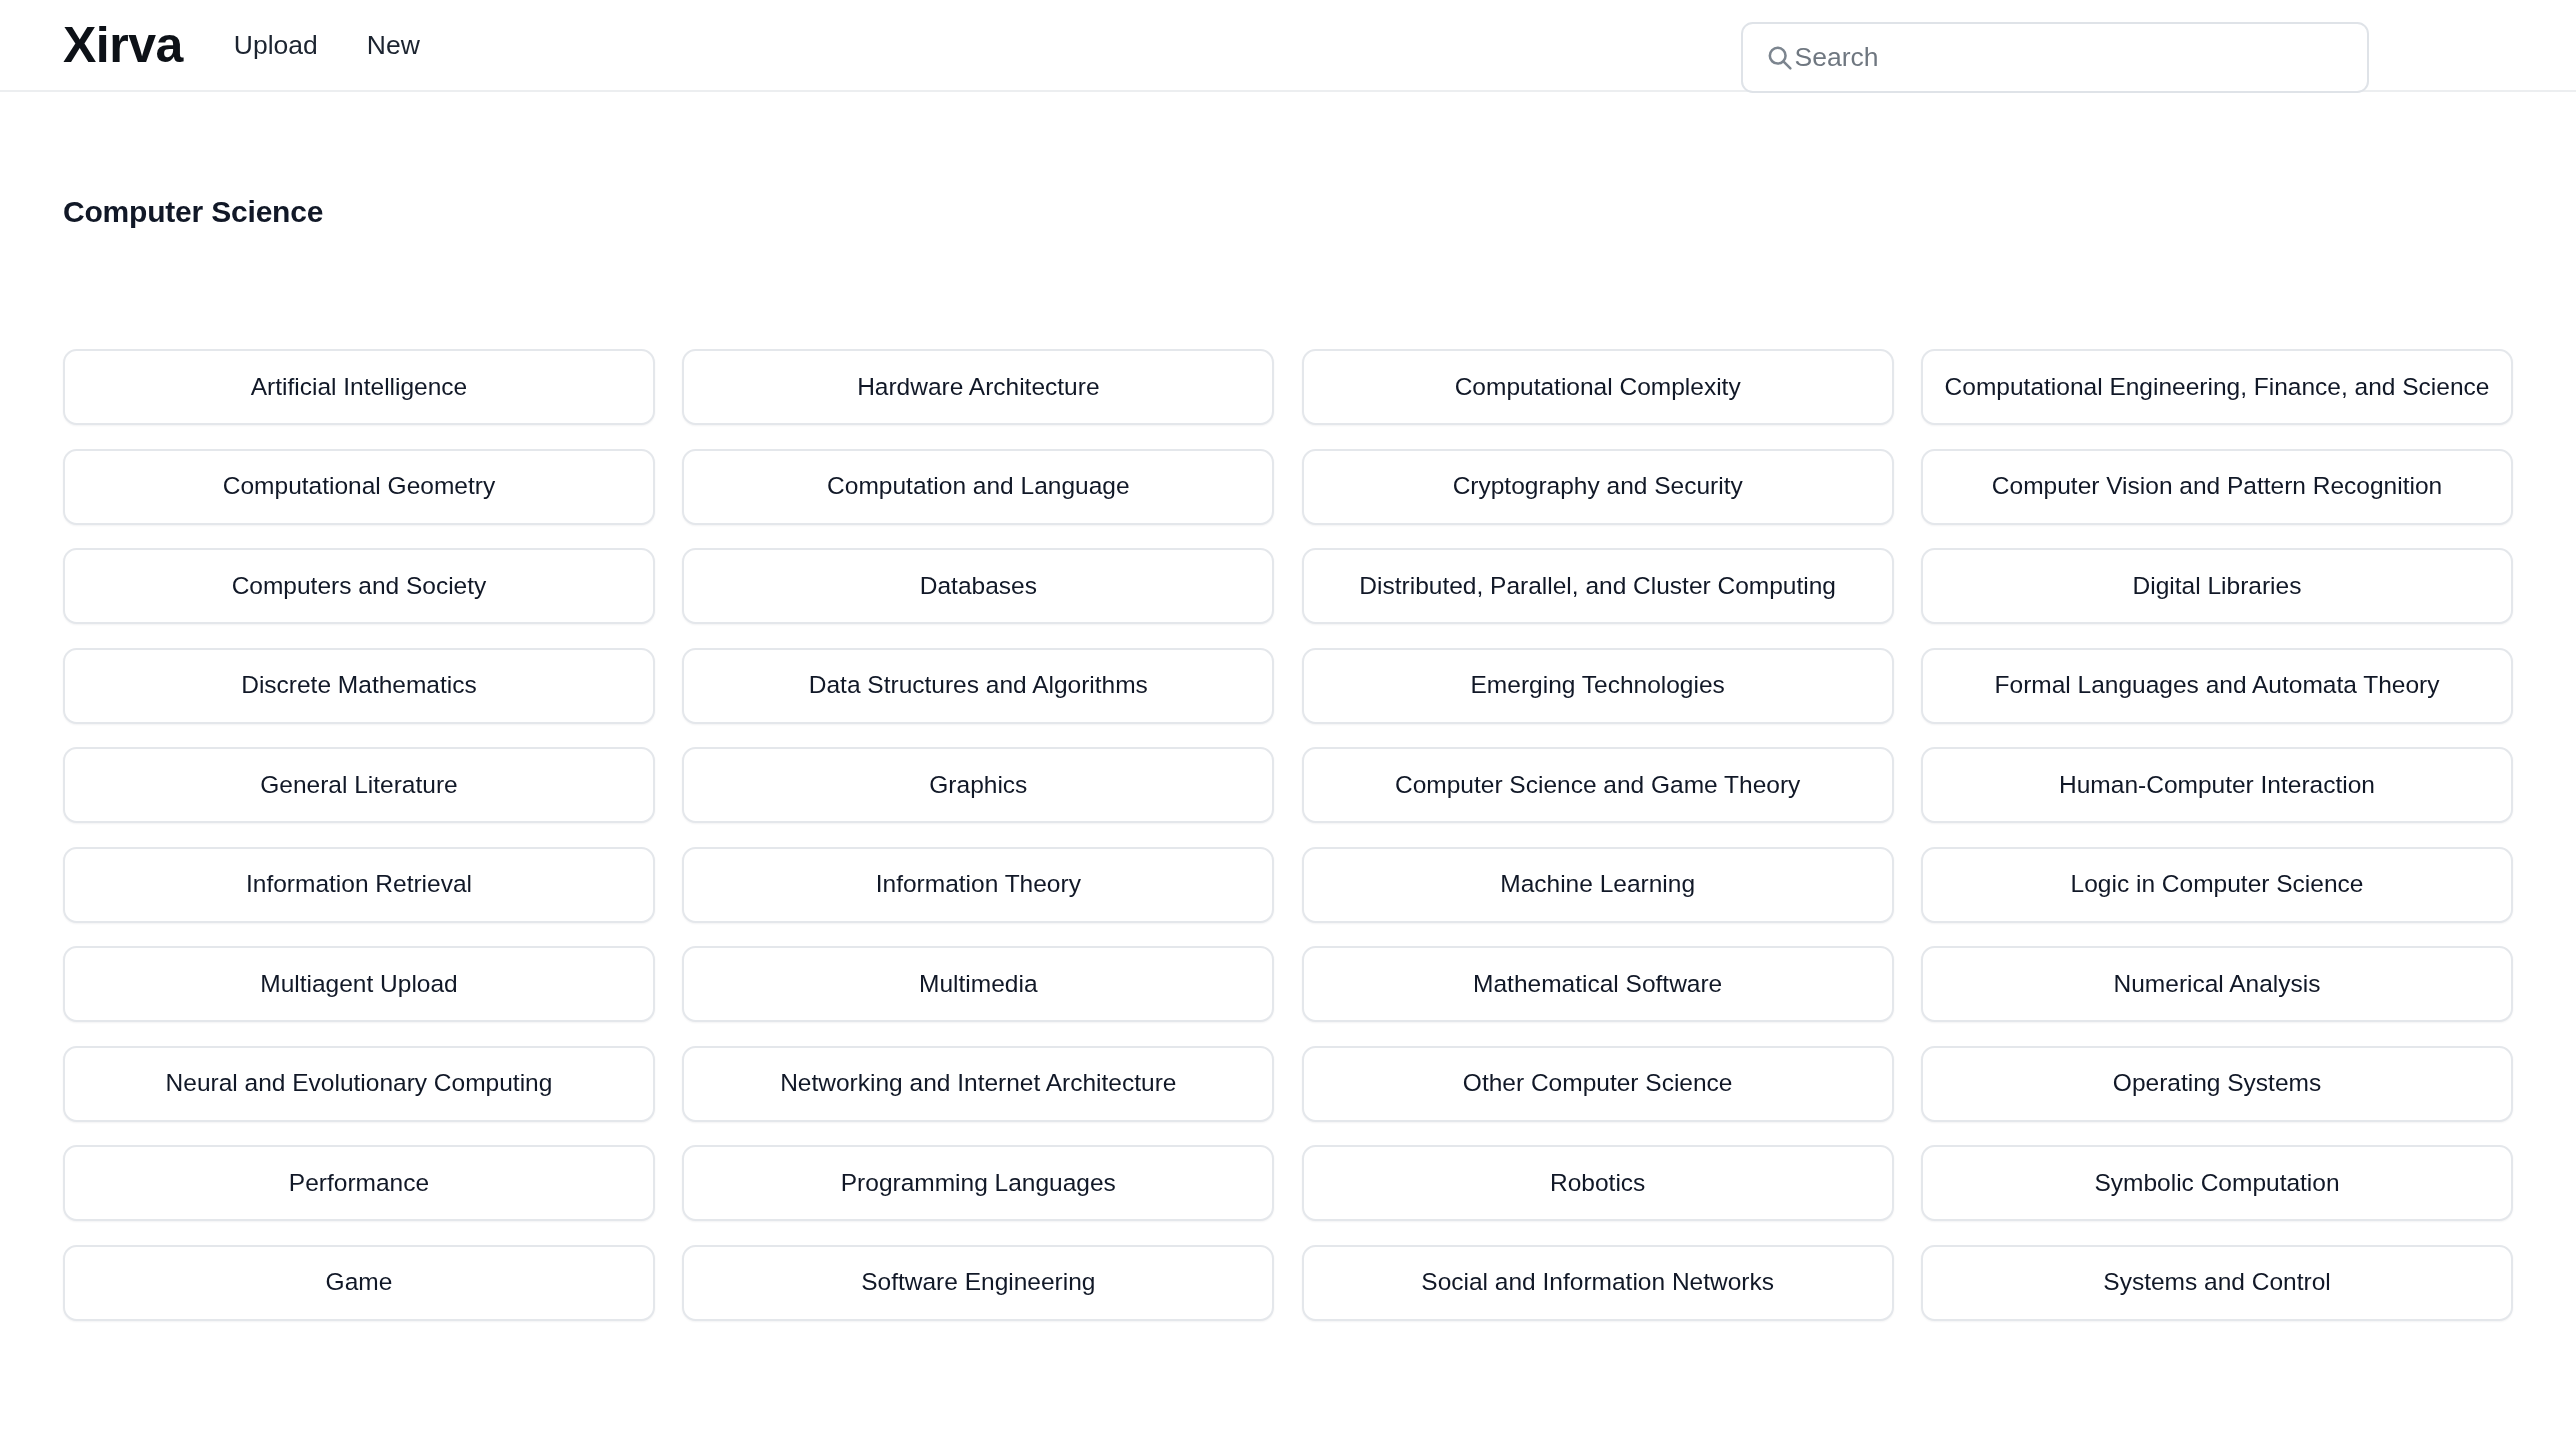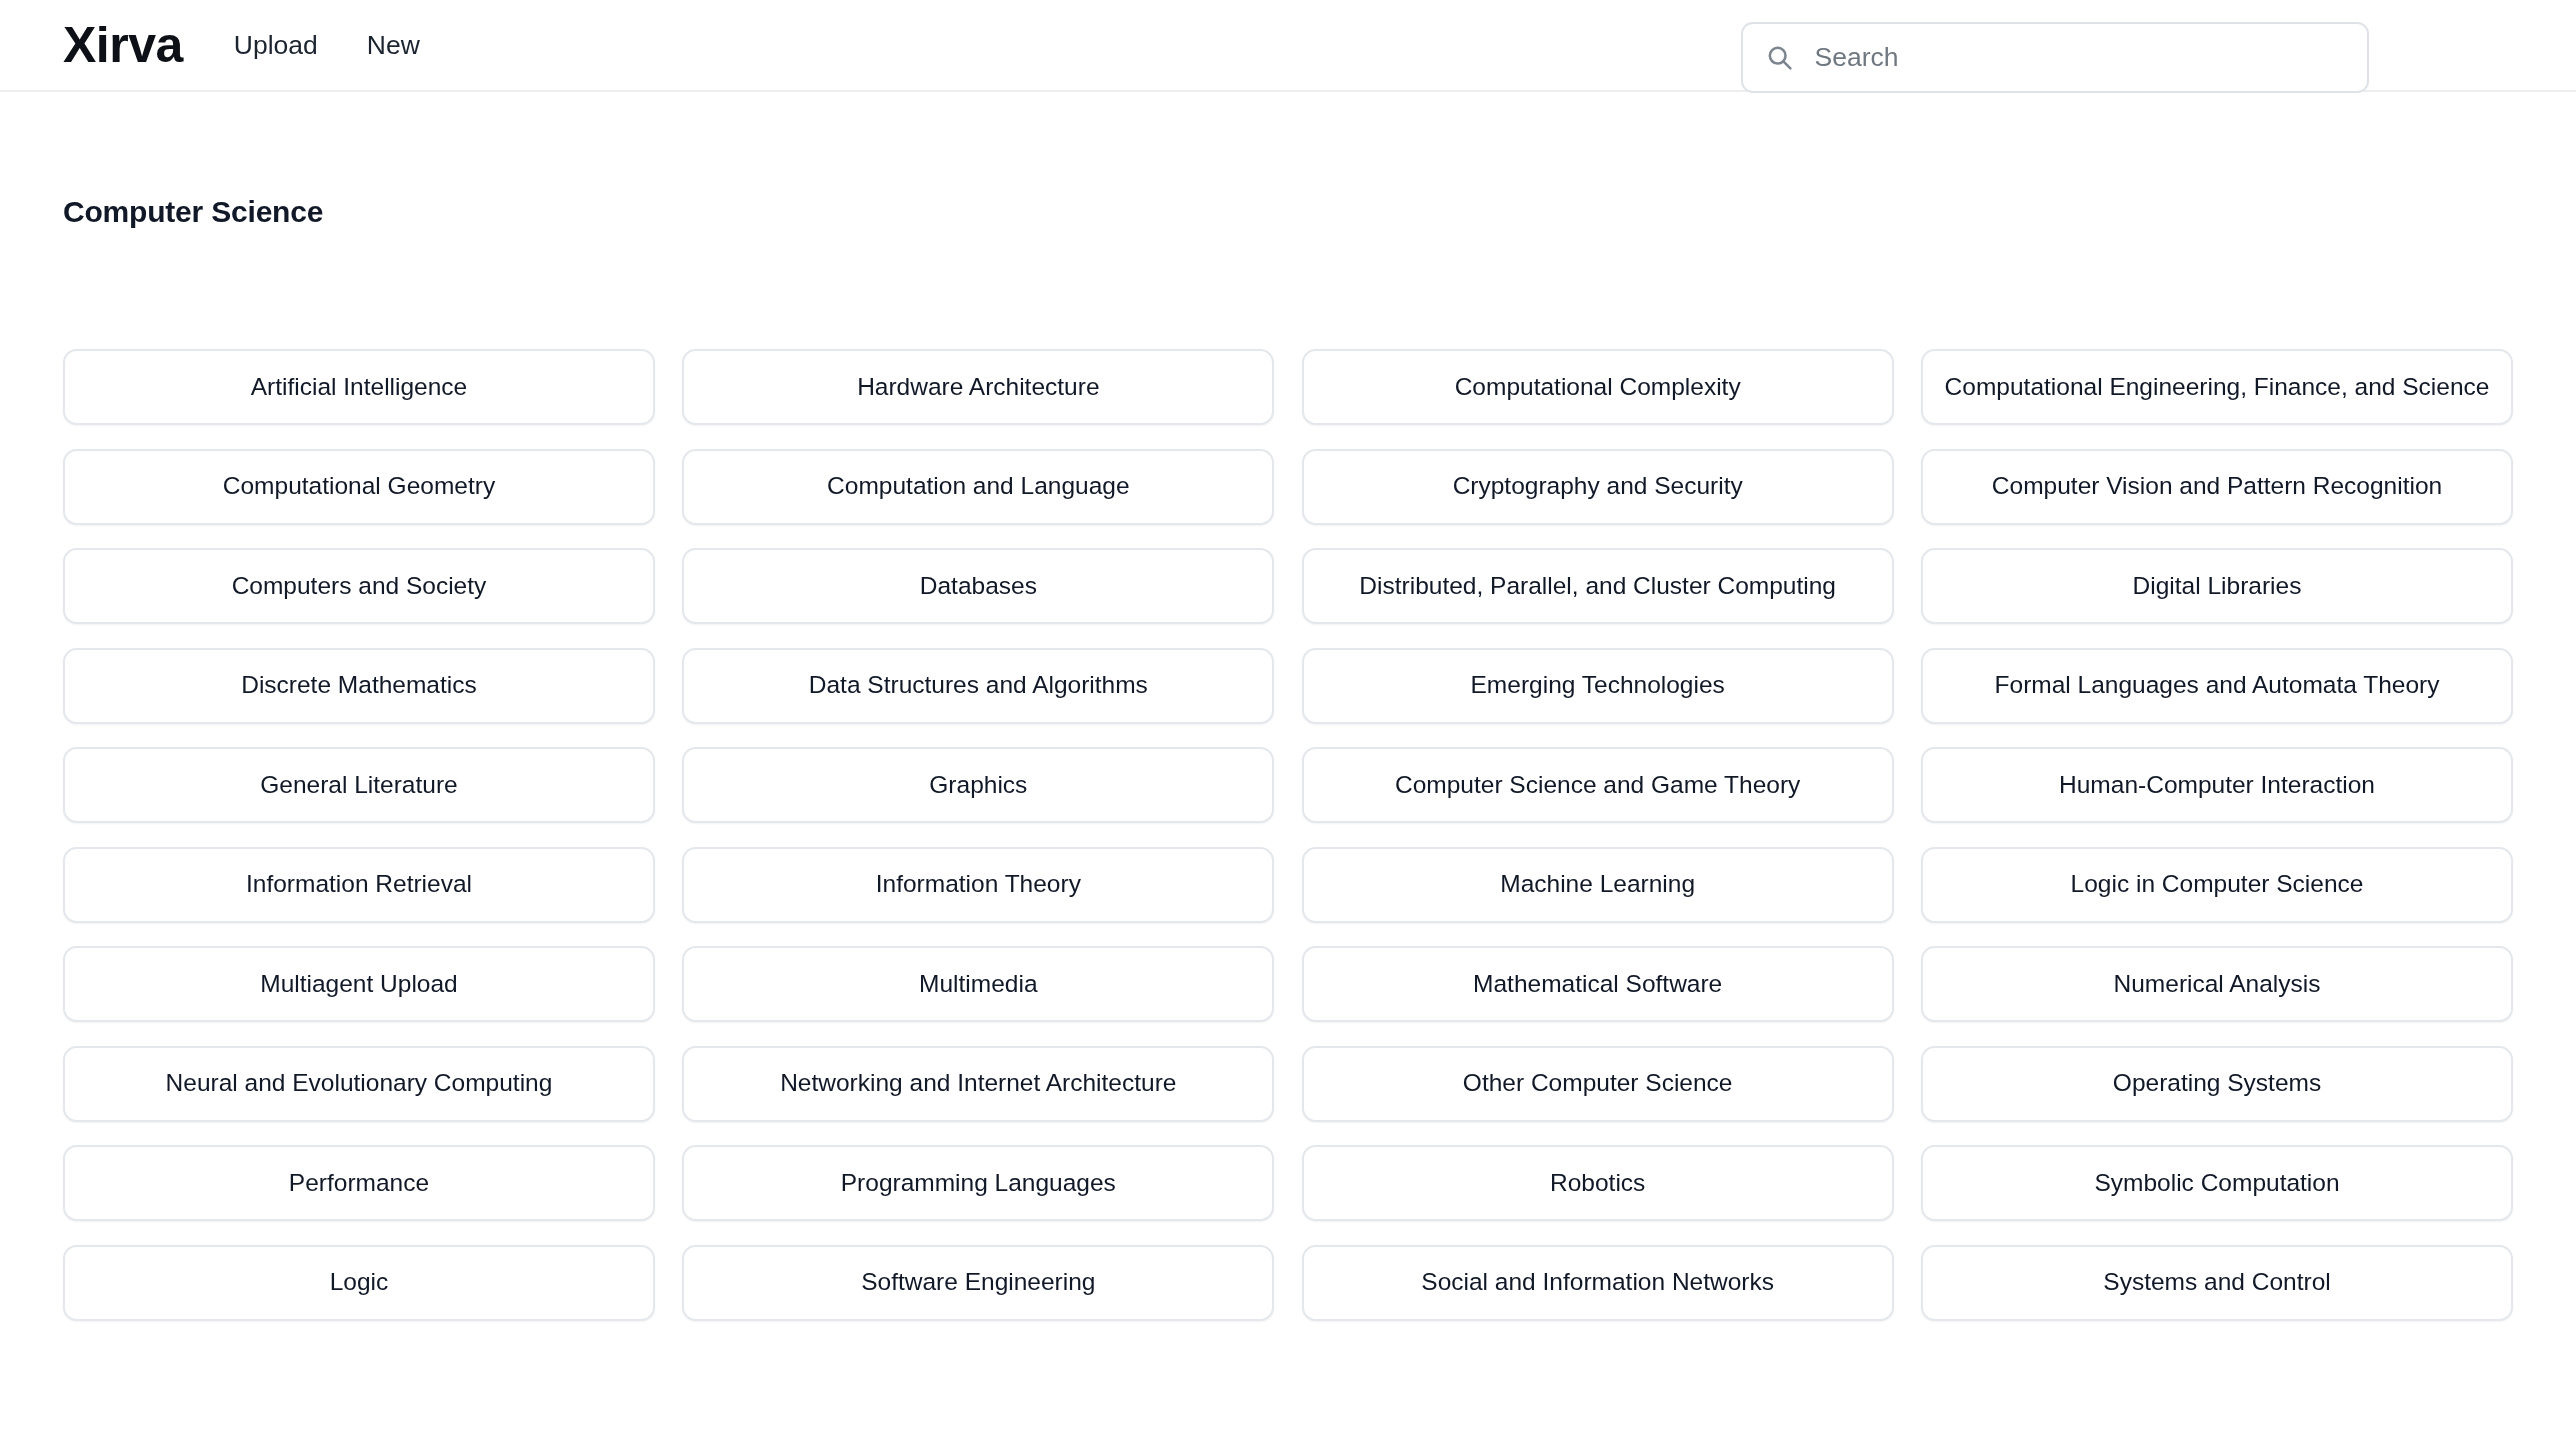--- a/index.html
+++ b/index.html
@@ -52,21 +52,21 @@
     left: 1741px;
     top: 21.6px;
     width: 628px;
     height: 71px;
     border: 2px solid #dfe3e8;
     border-radius: 11.8px;
     background: #ffffff;
     display: flex;
     align-items: center;
     padding: 0 21.6px;
-    gap: 21px;
+    gap: 1px;
   }
 
   .search-icon {
     width: 29px;
     height: 29px;
     flex: 0 0 auto;
     color: #7c858f;
     display: block;
   }
 
@@ -259,21 +259,21 @@
         <span class="card-label">Programming Languages</span>
       </div>
     <div class="card">
         <span class="card-label">Robotics</span>
       </div>
 
     <div class="card">
         <span class="card-label">Symbolic Computation</span>
       </div>
     <div class="card">
-        <span class="card-label">Logic</span>
+        <span class="card-label">Game</span>
       </div>
     <div class="card">
         <span class="card-label">Software Engineering</span>
       </div>
     <div class="card">
         <span class="card-label">Social and Information Networks</span>
       </div>
     <div class="card">
         <span class="card-label">Systems and Control</span>
       </div>

